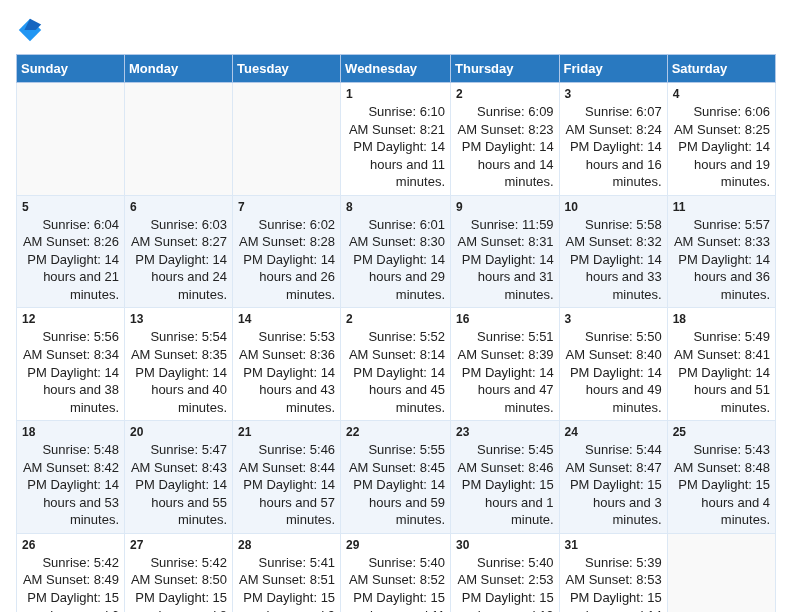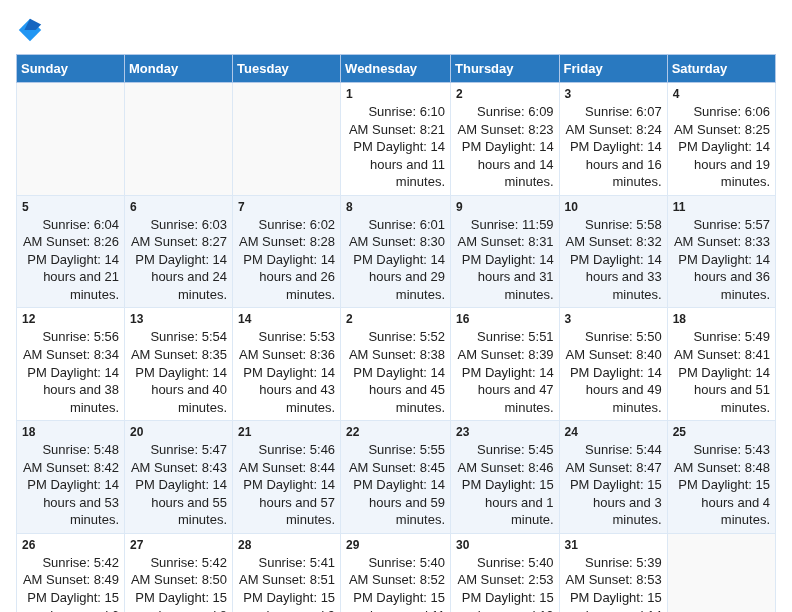--- a/index.html
+++ b/index.html
@@ -208,21 +208,21 @@
         </td>
         <td>
           <span class="day-num">14</span>
           <div class="day-info">Sunrise: 5:53 AM
 Sunset: 8:36 PM
 Daylight: 14 hours and 43 minutes.</div>
         </td>
         <td>
           <span class="day-num">2</span>
           <div class="day-info">Sunrise: 5:52 AM
-Sunset: 8:38 PM
+Sunset: 8:14 PM
 Daylight: 14 hours and 45 minutes.</div>
         </td>
         <td>
           <span class="day-num">16</span>
           <div class="day-info">Sunrise: 5:51 AM
 Sunset: 8:39 PM
 Daylight: 14 hours and 47 minutes.</div>
         </td>
         <td>
           <span class="day-num">3</span>

